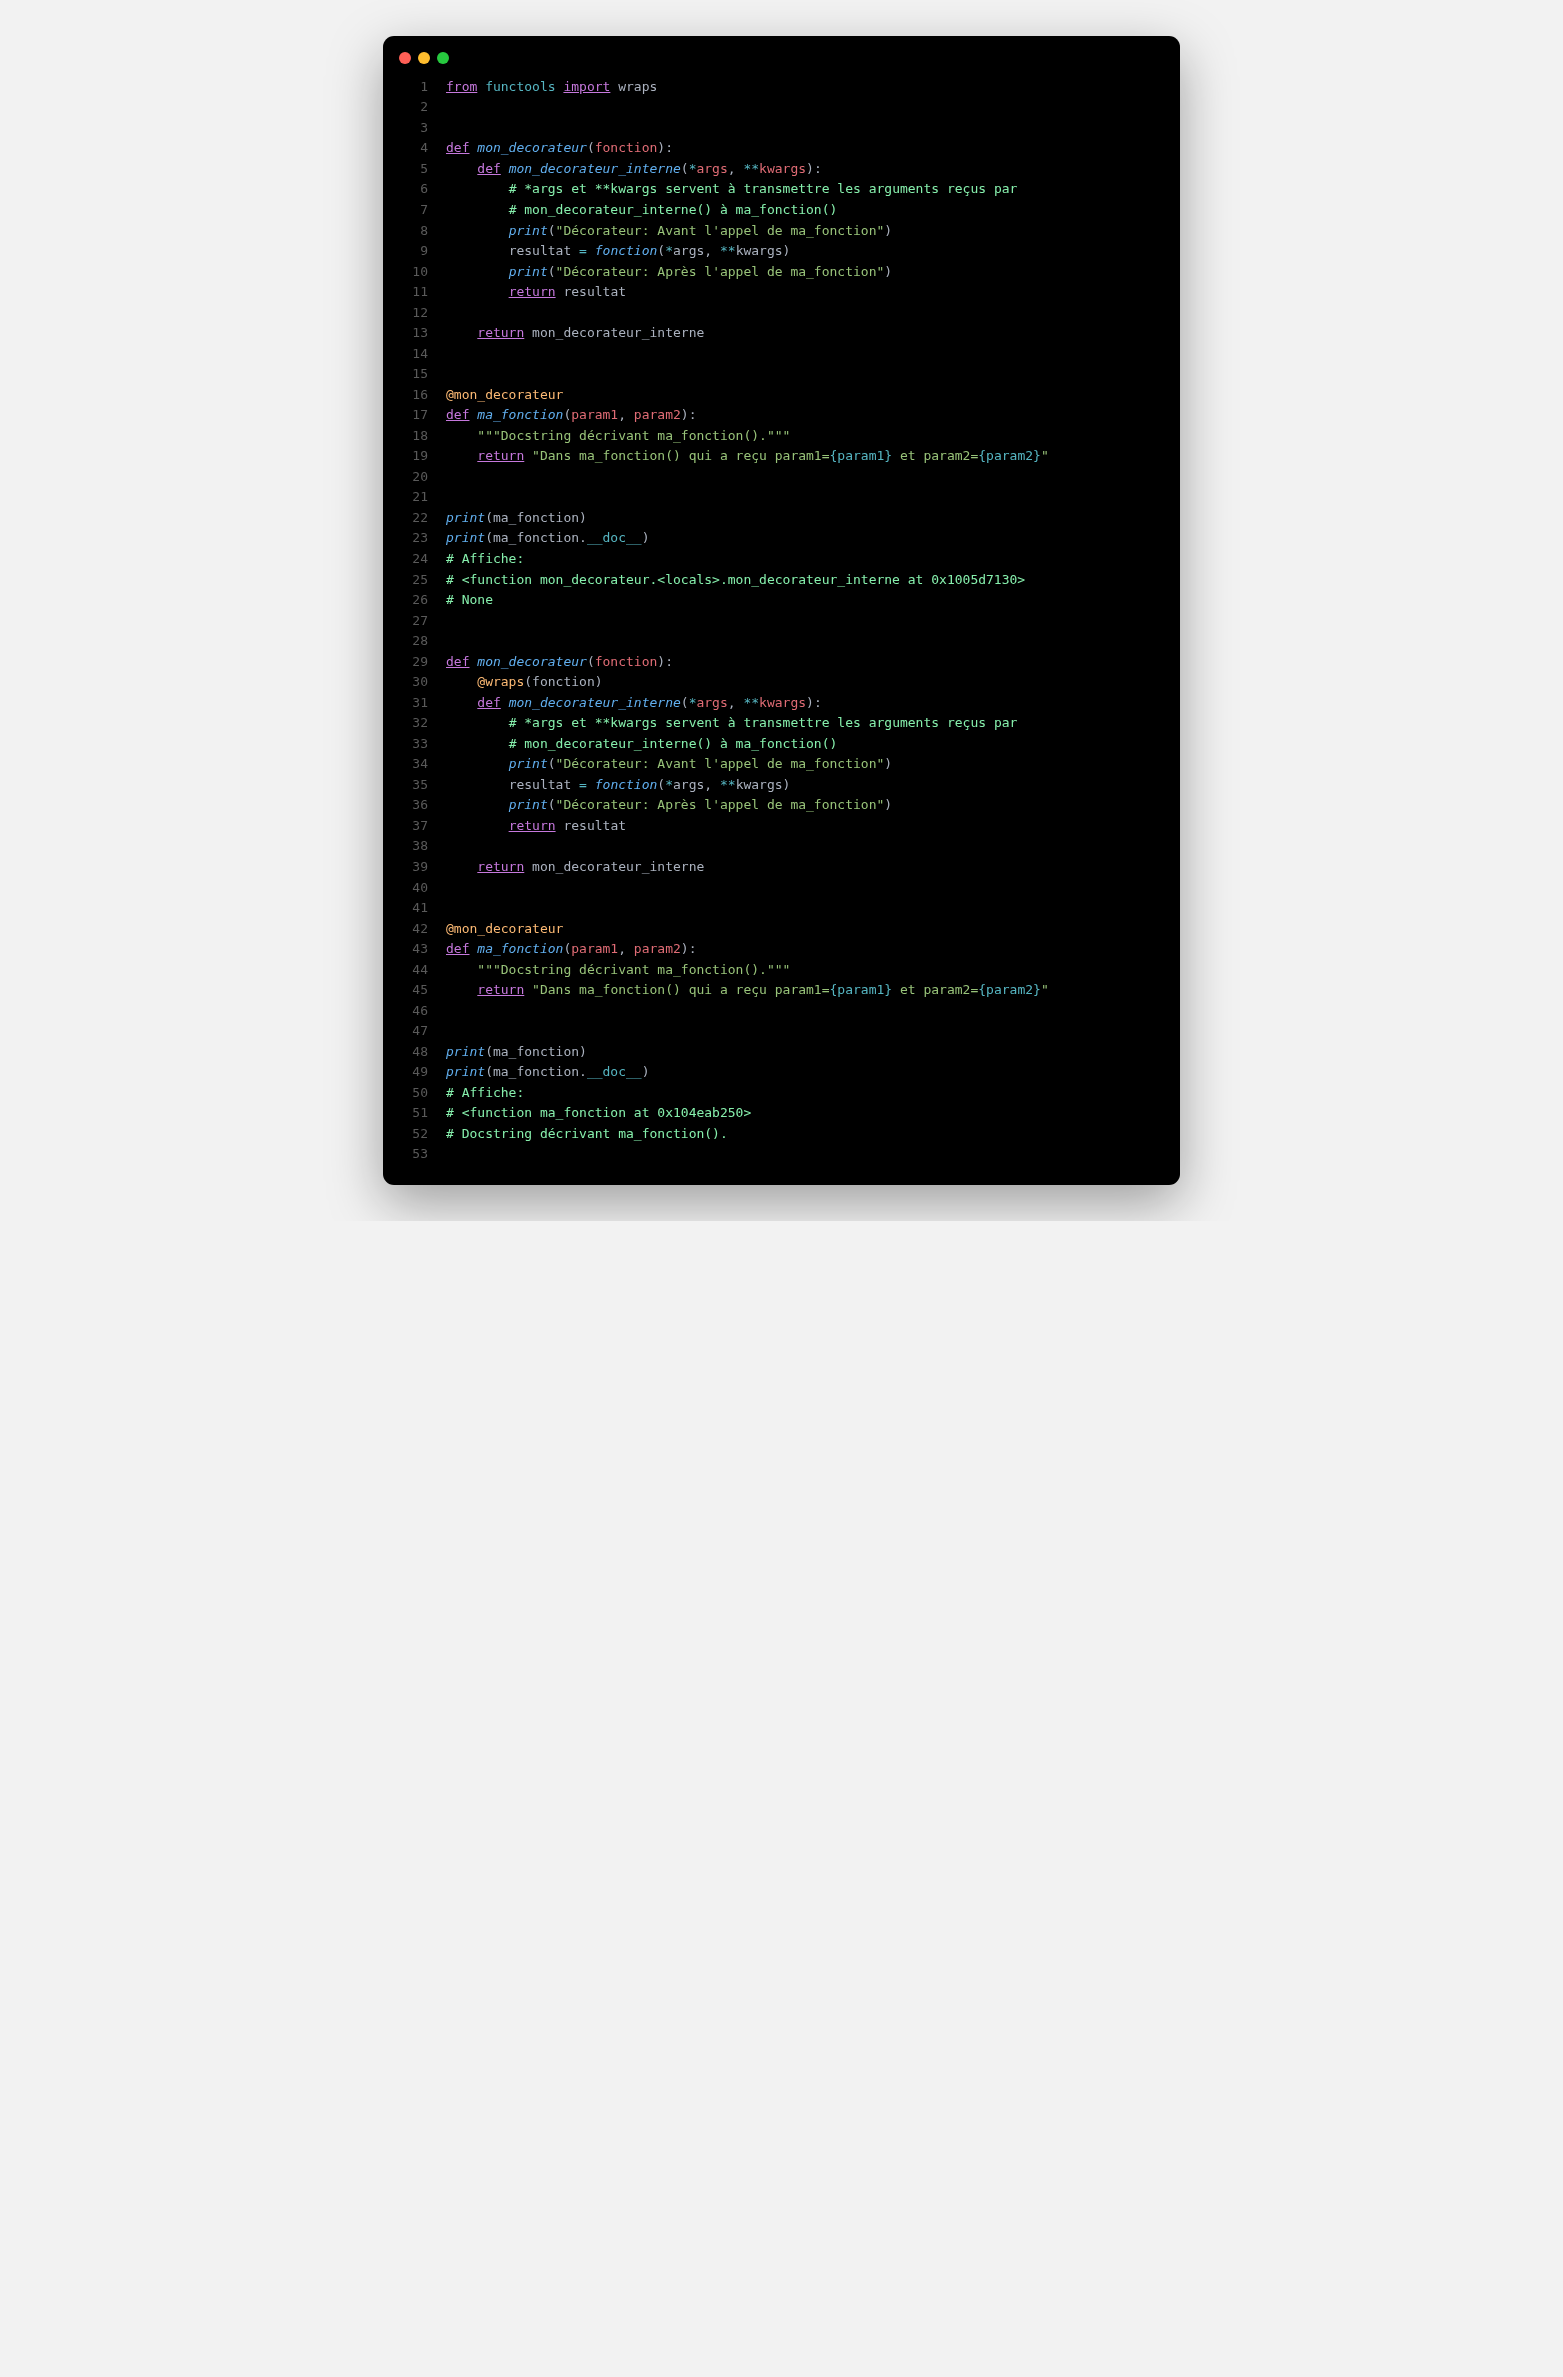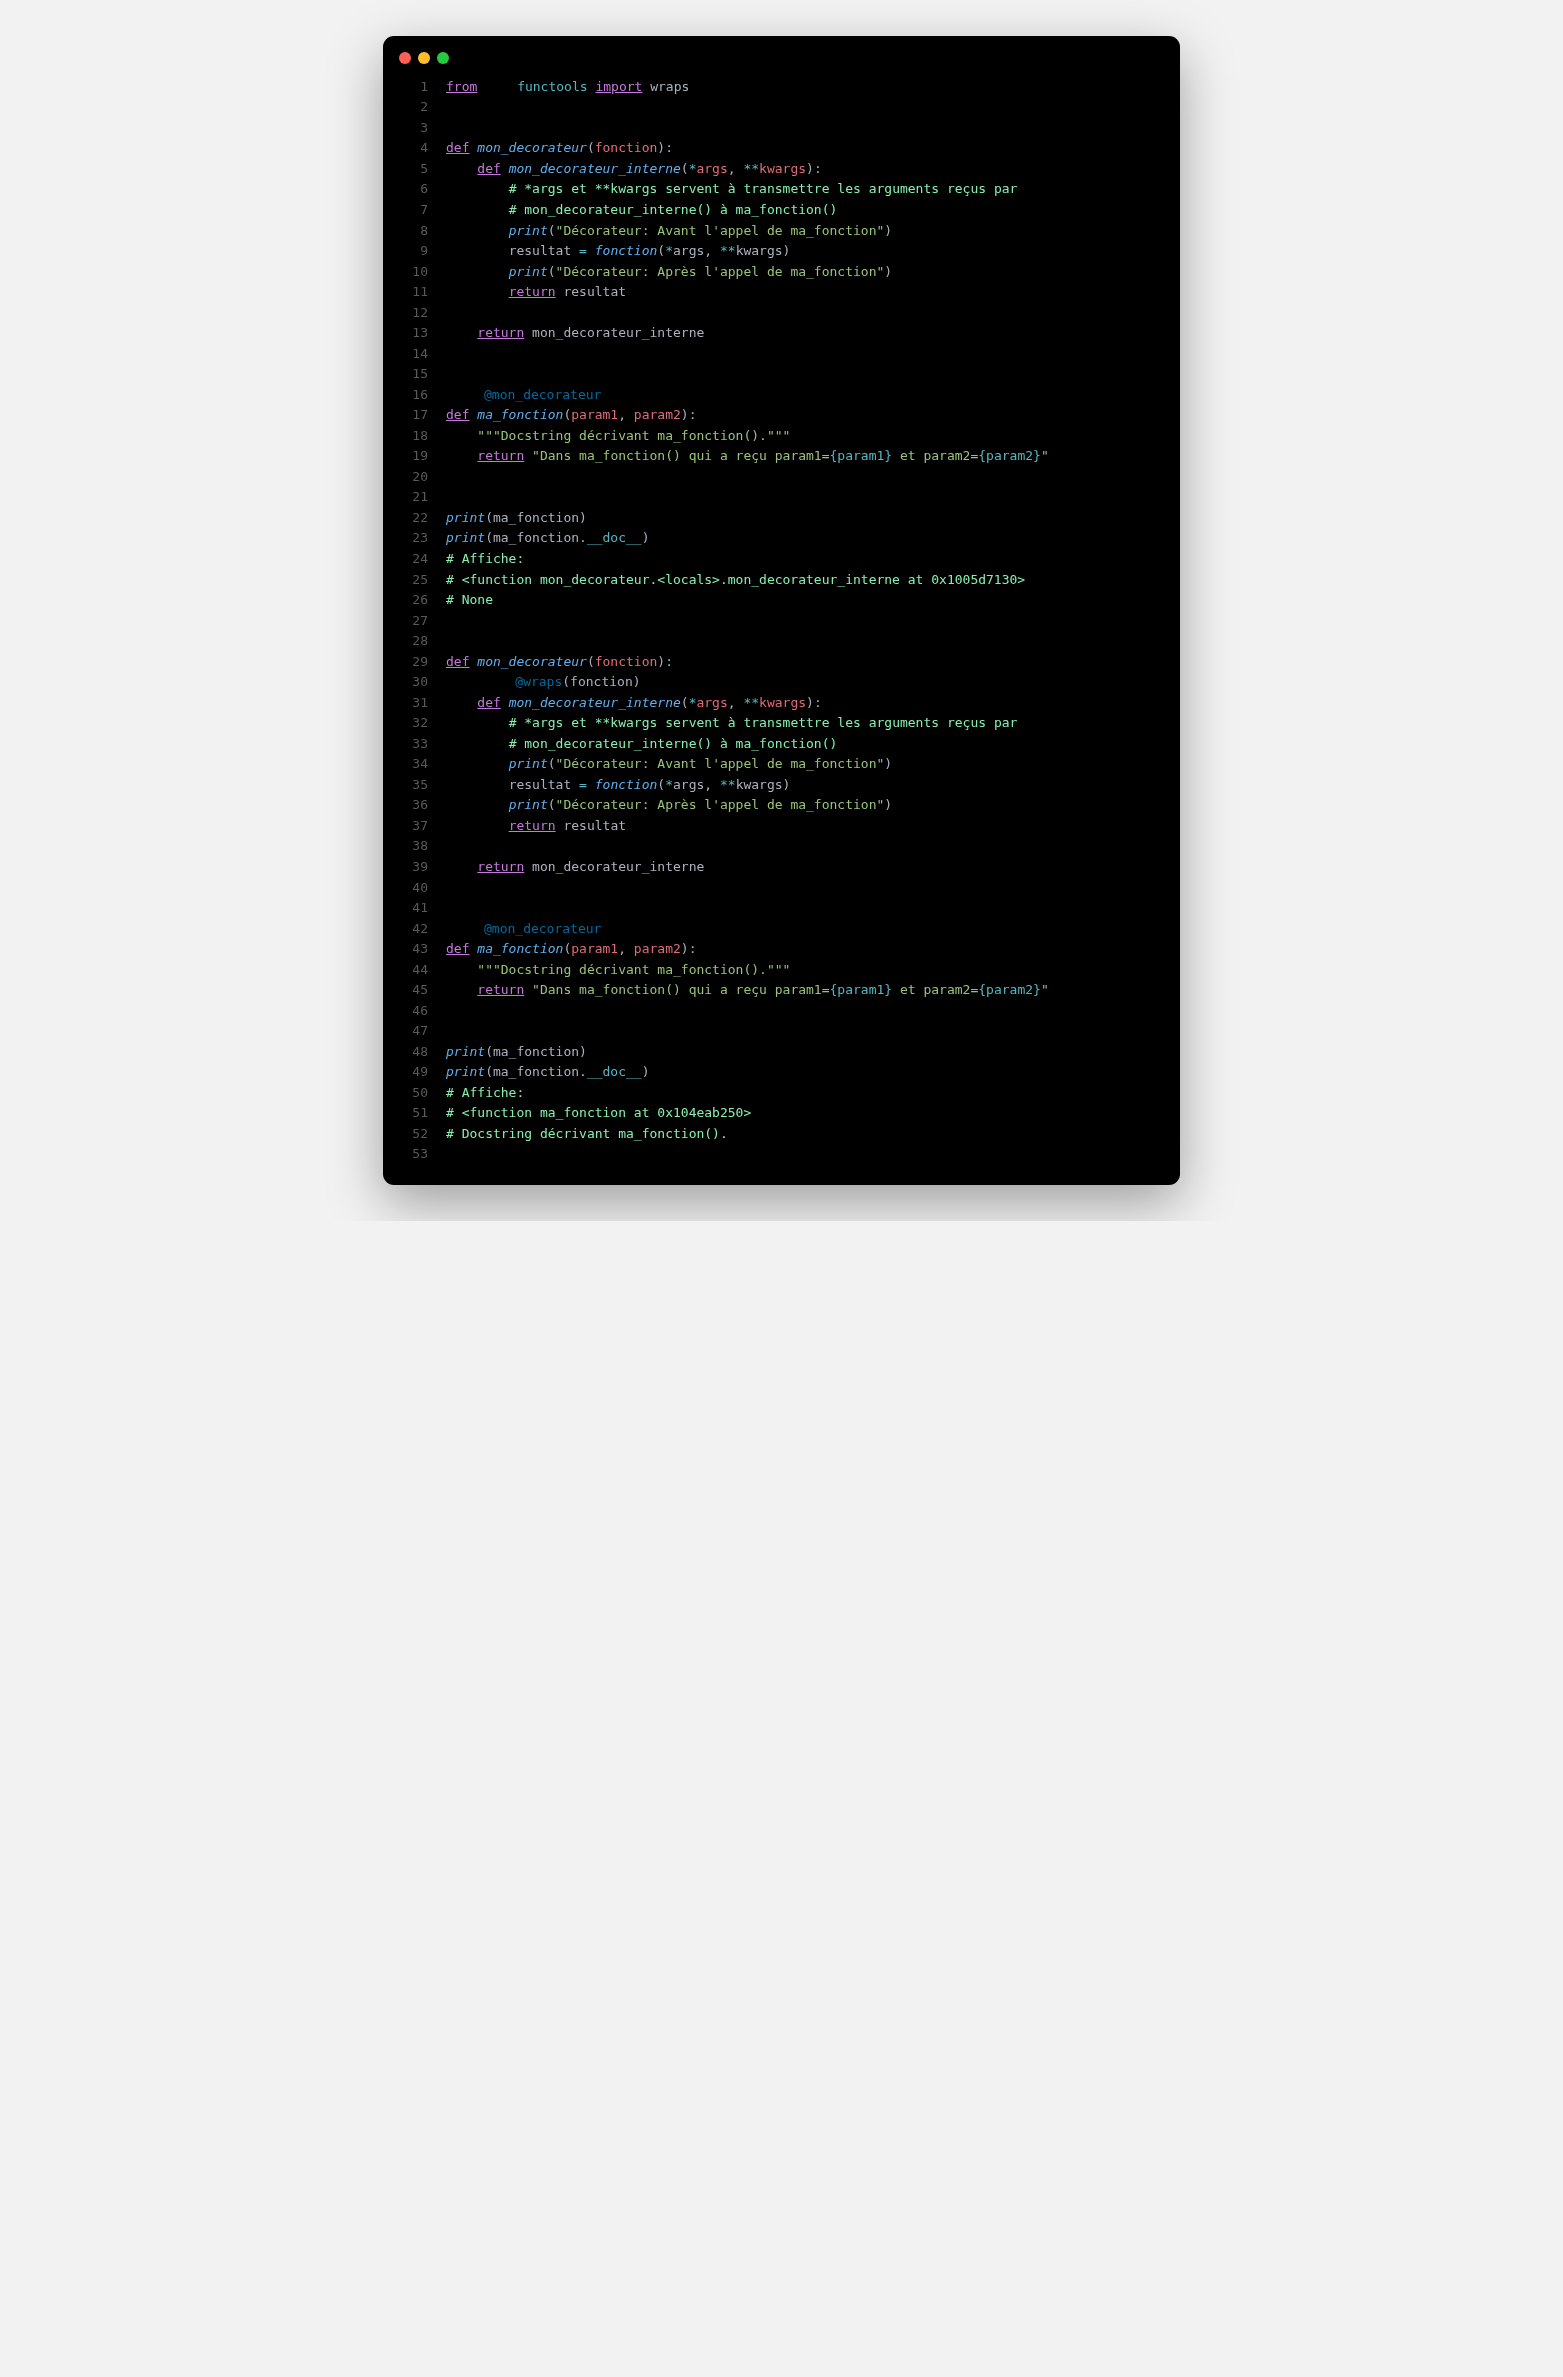--- a/index.html
+++ b/index.html
@@ -40,28 +40,28 @@
     text-align: right;
     color: #5a5a5a;
     user-select: none;
     margin-right: 18px;
     flex-shrink: 0;
   }
   .txt { color: #cccccc; }
   
   .kw   { color: #c678dd; text-decoration: underline; }  
   .fn   { color: #61afef; font-style: italic; }
-  .mod  { color: #56b6c2; margin-left: 32px; }  
+  .mod  { color: #56b6c2; }  
   .s    { color: #98c379; } 
   .cmt  { color: #86efac; }  
   .n    { color: #abb2bf; }  
   .p    { color: #abb2bf; }
   .pr   { color: #e06c75; }  
   .op   { color: #56b6c2; }
-  .dec  { color: #0369a1; margin-left: 38px; }
+  .dec  { color: #fdba74; }
   .fs   { color: #56b6c2; text-align: center; }  
   .sp   { color: #56b6c2; }
 </style>
 </head>
 <body>
 
 <div class="window">
   <div class="titlebar">
     <div class="dot red"></div>
     <div class="dot yellow"></div>

